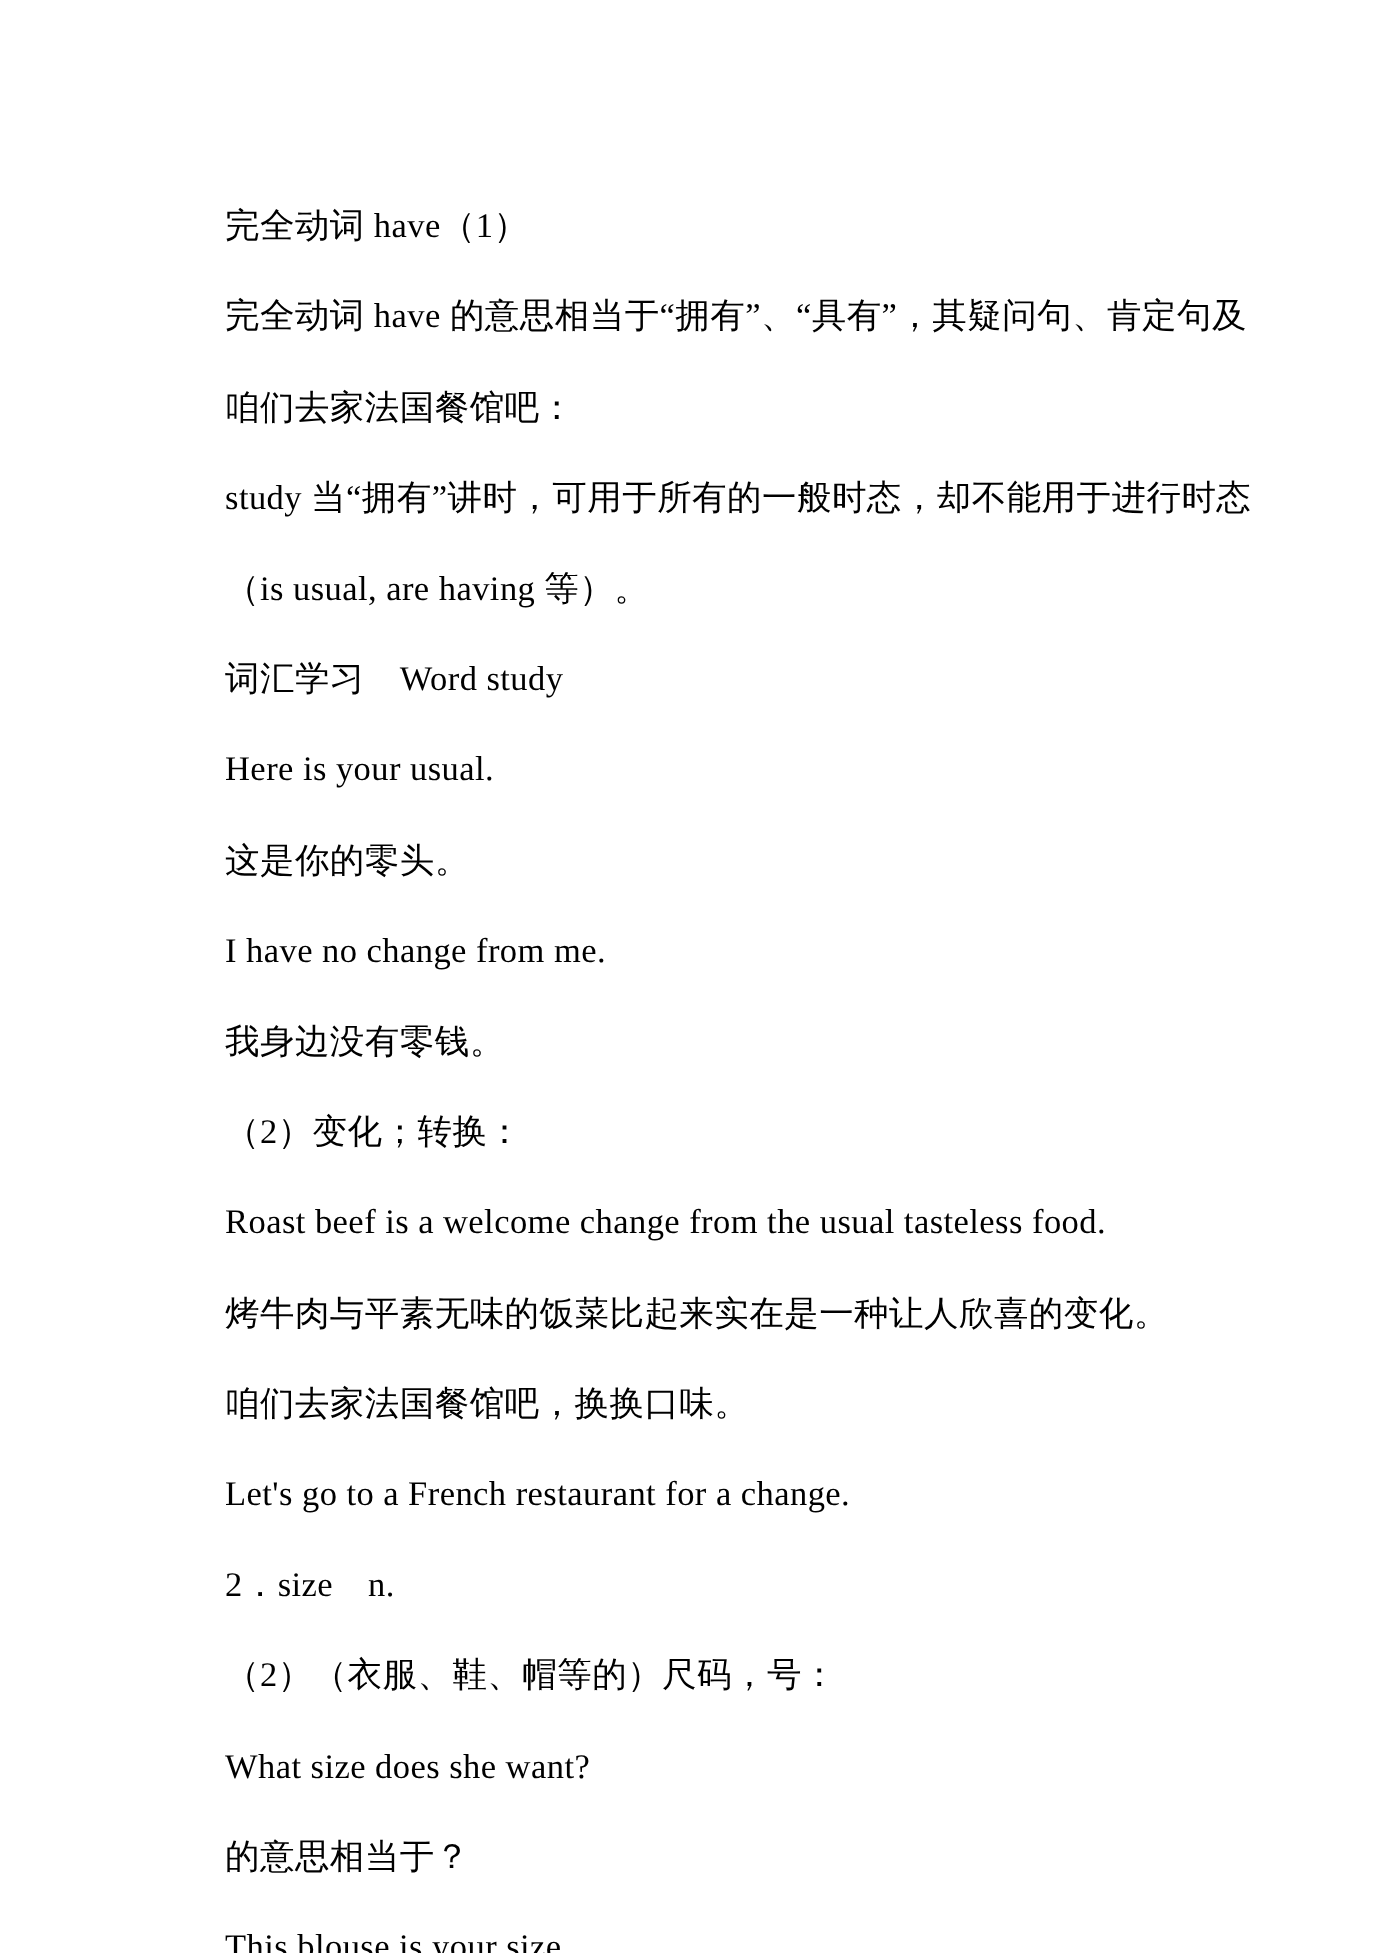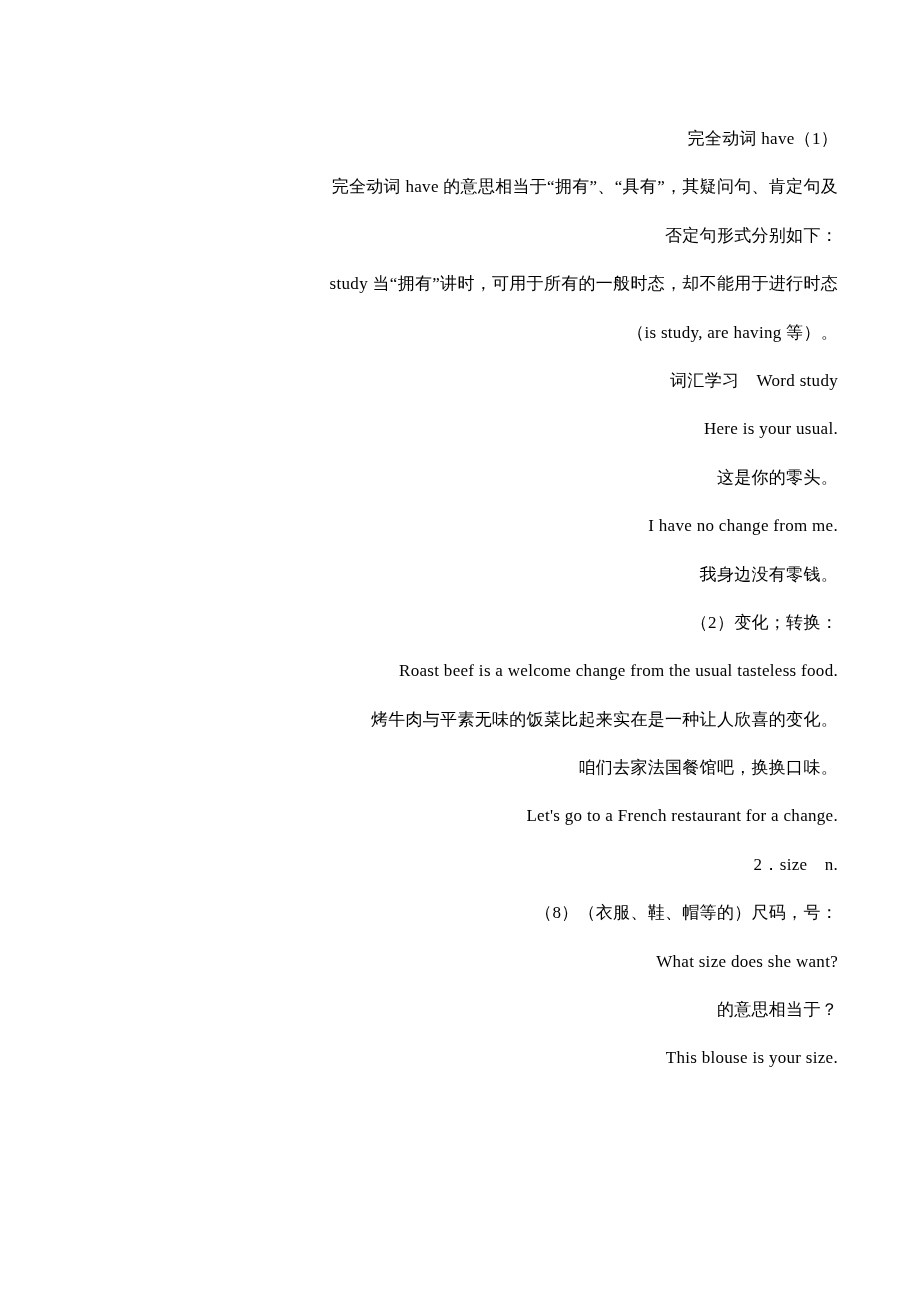--- a/index.html
+++ b/index.html
@@ -16,49 +16,48 @@
     font-family: "Liberation Serif", "DejaVu Serif", serif;
     color: #000000;
   }
   .content {
     position: absolute;
     left: 138px;
     top: 115px;
     width: 700px;
   }
   .line {
-    margin: 0;
+    margin: 12px;
     padding: 0;
-    font-size: 17px;
+    font-size: 23px;
     height: 48.4px;
     line-height: 48.4px;
     white-space: nowrap;
     letter-spacing: 0.3px;
-    text-align: right;
   }
 </style>
 </head>
 <body>
 
 <div class="page">
   <div class="content">
     <p class="line">完全动词 have（1）</p>
     <p class="line">完全动词 have 的意思相当于“拥有”、“具有”，其疑问句、肯定句及</p>
-    <p class="line">否定句形式分别如下：</p>
+    <p class="line">咱们去家法国餐馆吧：</p>
     <p class="line">study 当“拥有”讲时，可用于所有的一般时态，却不能用于进行时态</p>
-    <p class="line">（is study, are having 等）。</p>
+    <p class="line">（is usual, are having 等）。</p>
     <p class="line">词汇学习　Word study</p>
     <p class="line">Here is your usual.</p>
     <p class="line">这是你的零头。</p>
     <p class="line">I have no change from me.</p>
     <p class="line">我身边没有零钱。</p>
     <p class="line">（2）变化；转换：</p>
     <p class="line">Roast beef is a welcome change from the usual tasteless food.</p>
     <p class="line">烤牛肉与平素无味的饭菜比起来实在是一种让人欣喜的变化。</p>
     <p class="line">咱们去家法国餐馆吧，换换口味。</p>
     <p class="line">Let's go to a French restaurant for a change.</p>
     <p class="line">2．size　n.</p>
-    <p class="line">（8）（衣服、鞋、帽等的）尺码，号：</p>
+    <p class="line">（2）（衣服、鞋、帽等的）尺码，号：</p>
     <p class="line">What size does she want?</p>
     <p class="line">的意思相当于？</p>
     <p class="line">This blouse is your size.</p>
   </div>
 </div>
 
 </body></html>

